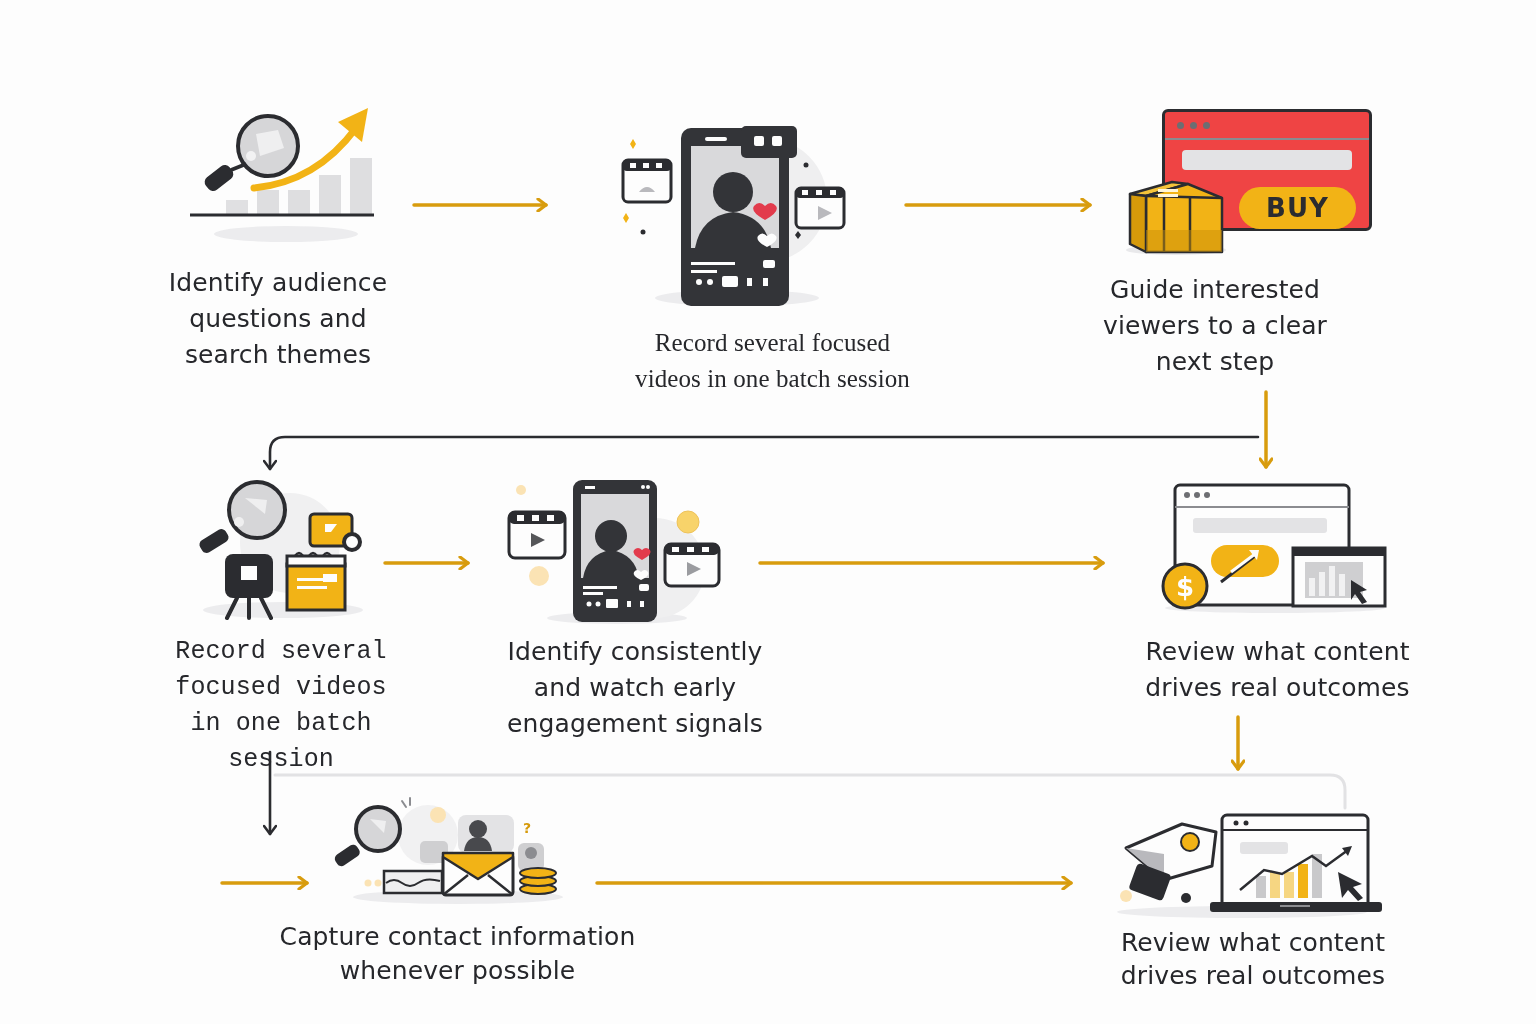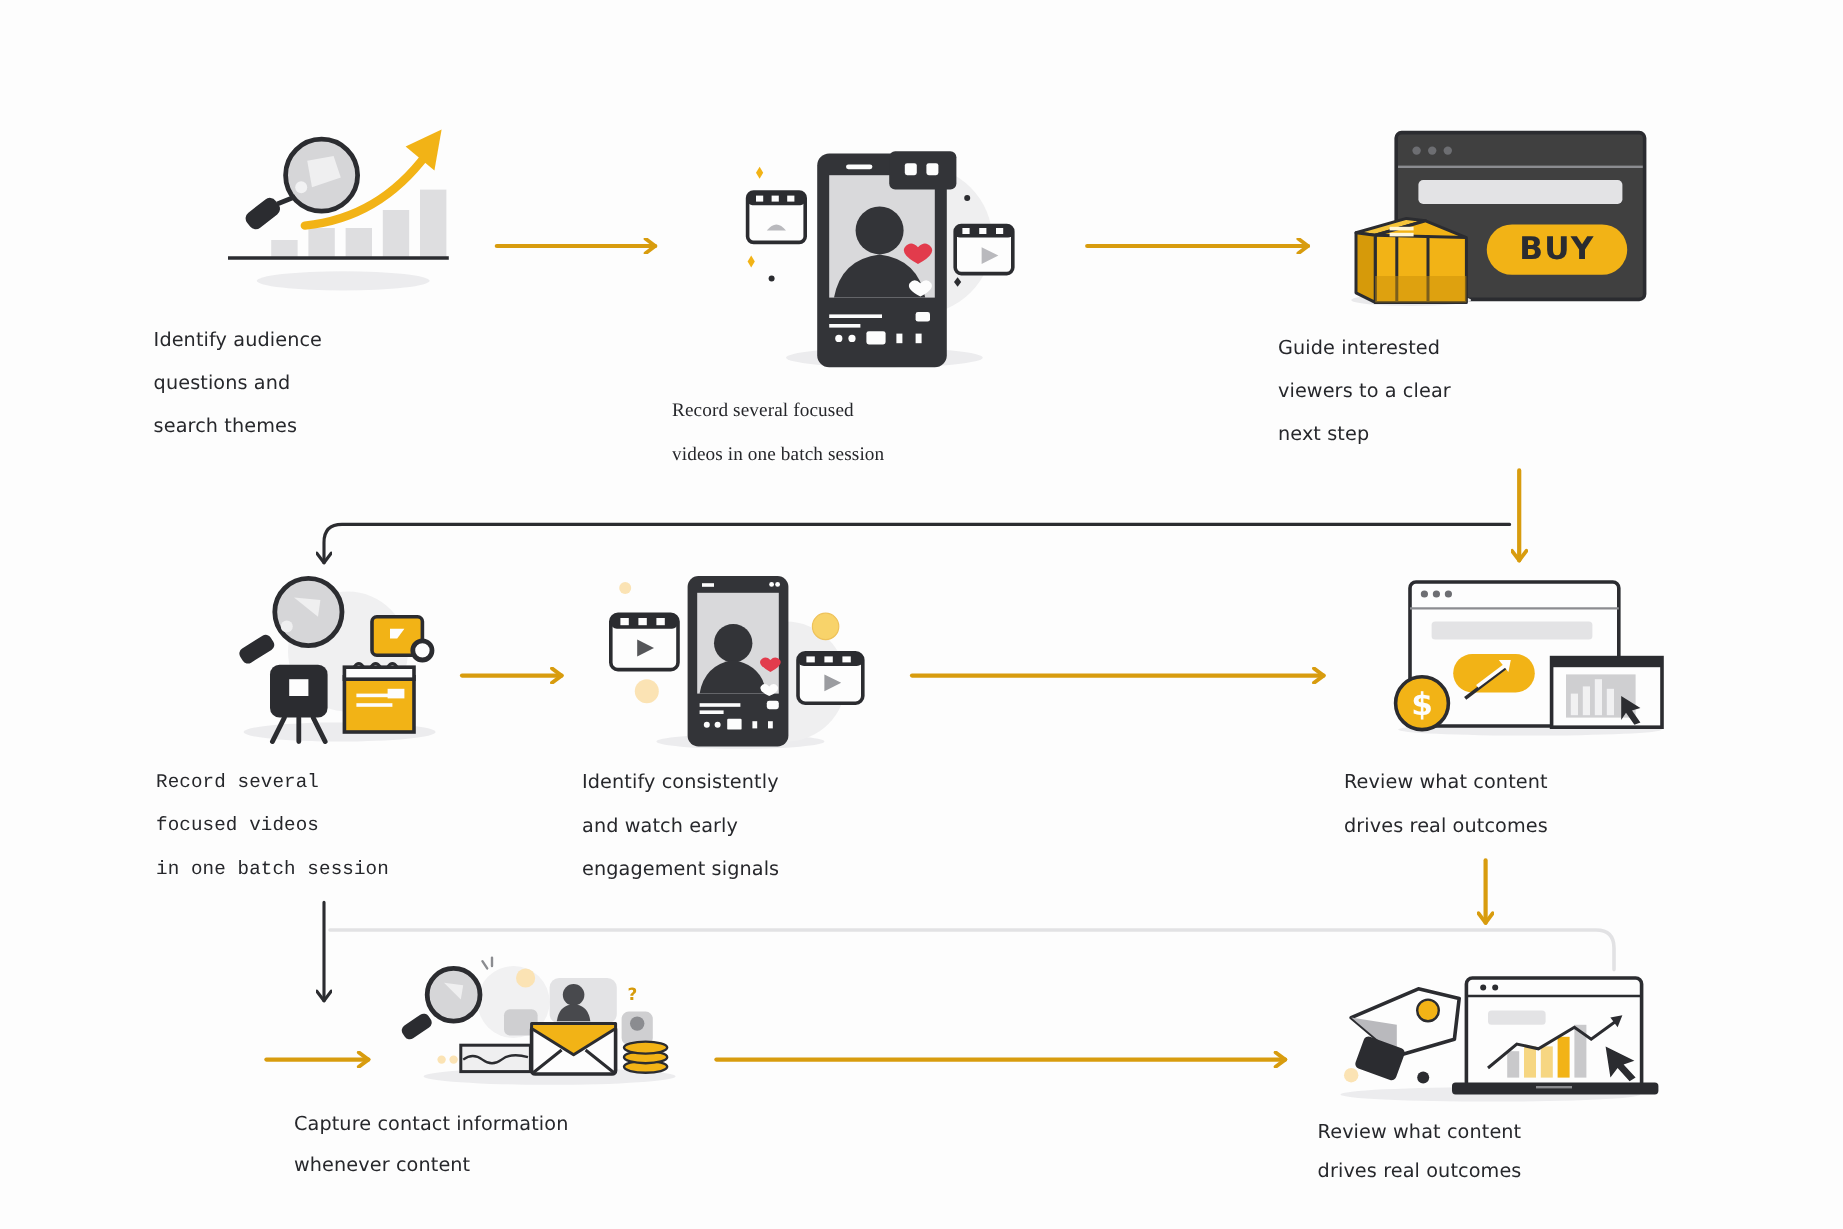--- a/index.html
+++ b/index.html
@@ -6,21 +6,21 @@
   body {
     width: 1536px; height: 1024px; position: relative; overflow: hidden;
     background: #fdfdfd;
     font-family: "DejaVu Sans", "Liberation Sans", sans-serif;
     color: #222327;
   }
   .connectors { position: absolute; left: 0; top: 0; width: 1536px; height: 1024px; }
   .node { position: absolute; }
   .icon { position: absolute; }
   .label {
-    position: absolute; text-align: left; font-size: 16px; line-height: 36px;
+    position: absolute; text-align: center; font-size: 25px; line-height: 36px;
     color: #26272b; white-space: pre-line; letter-spacing: 0.1px;
   }
 </style>
 </head>
 <body>
 
 <svg class="connectors" viewBox="0 0 1536 1024">
   <defs>
     <marker id="gold-head" markerWidth="12" markerHeight="14" refX="10" refY="7" orient="auto" markerUnits="userSpaceOnUse">
       <path d="M2 1 L10 7 L2 13" fill="none" stroke="#d89c0e" stroke-width="3.2" stroke-linecap="round" stroke-linejoin="round"></path>
@@ -110,21 +110,21 @@
     <path d="M8 98 l3 -5 l3 5 l-3 5 Z" fill="#f2b316"></path>
     <circle cx="28" cy="112" r="2.5" fill="#2b2c30"></circle>
     <circle cx="191" cy="45" r="2.5" fill="#2b2c30"></circle>
     <path d="M180 115 l3 -4 l3 4 l-3 4 Z" fill="#2b2c30"></path>
   </svg>
   <div class="label" style="left:560px;top:325px;width:425px;font-family:Liberation Serif, serif;">Record several focused
 videos in one batch session</div>
 </div>
 
 <div class="node">
-  <div class="icon" style="left:1162px;top:109px;width:210px;height:142px;border:3px solid #2b2c30;border-radius:6px;background:#404040;box-sizing:border-box;">
+  <div class="icon" style="left:1162px;top:109px;width:210px;height:122px;border:3px solid #2b2c30;border-radius:6px;background:#ef4444;box-sizing:border-box;">
     <div style="position:absolute;left:12px;top:10px;width:40px;height:8px;">
       <span style="position:absolute;left:0;top:0;width:7px;height:7px;border-radius:50%;background:#6d6e72;"></span>
       <span style="position:absolute;left:13px;top:0;width:7px;height:7px;border-radius:50%;background:#6d6e72;"></span>
       <span style="position:absolute;left:26px;top:0;width:7px;height:7px;border-radius:50%;background:#6d6e72;"></span>
     </div>
     <div style="position:absolute;left:0;right:0;top:26px;height:2px;background:#8b8c90;"></div>
     <div style="position:absolute;left:17px;top:38px;width:170px;height:20px;border-radius:4px;background:#e3e3e5;"></div>
     <div style="position:absolute;left:74px;top:75px;width:117px;height:42px;border-radius:21px;background:#f2b316;color:#2b2c30;font-family:'DejaVu Sans',sans-serif;font-weight:bold;font-size:26px;line-height:42px;text-align:center;letter-spacing:1px;">BUY</div>
   </div>
   <svg class="icon" style="left:1124px;top:176px;" width="104" height="80" viewBox="0 0 104 80">
@@ -261,21 +261,21 @@
     <ellipse cx="210" cy="94" rx="18" ry="5" fill="#f2b316" stroke="#2b2c30" stroke-width="2"></ellipse>
     <ellipse cx="210" cy="86" rx="18" ry="5" fill="#f2b316" stroke="#2b2c30" stroke-width="2"></ellipse>
     <ellipse cx="210" cy="78" rx="18" ry="5" fill="#f2b316" stroke="#2b2c30" stroke-width="2"></ellipse>
     <circle cx="50" cy="34" r="22" fill="#d6d6d8" stroke="#2b2c30" stroke-width="4"></circle>
     <path d="M42 24 L58 26 L56 38 Z" fill="#efeff0"></path>
     <rect x="6" y="54" width="26" height="13" rx="5" transform="rotate(-34 19 60)" fill="#2b2c30"></rect>
     <circle cx="40" cy="88" r="3.5" fill="#fbe3b4"></circle>
       <circle cx="50" cy="88" r="3.5" fill="#fbe3b4"></circle>
   </svg>
   <div class="label" style="left:245px;top:920px;width:425px;line-height:34px;">Capture contact information
-whenever content</div>
+whenever possible</div>
 </div>
 
 <div class="node">
   <svg class="icon" style="left:1112px;top:810px;" width="280" height="110" viewBox="0 0 280 110">
     <ellipse cx="130" cy="102" rx="125" ry="6" fill="#ececee"></ellipse>
     <rect x="110" y="5" width="146" height="92" rx="5" fill="#fdfdfd" stroke="#2b2c30" stroke-width="3"></rect>
     <line x1="110" y1="20" x2="256" y2="20" stroke="#2b2c30" stroke-width="2"></line>
     <circle cx="124" cy="13" r="2.5" fill="#2b2c30"></circle>
       <circle cx="134" cy="13" r="2.5" fill="#2b2c30"></circle>
     <rect x="128" y="32" width="48" height="12" rx="3" fill="#e3e3e5"></rect>

